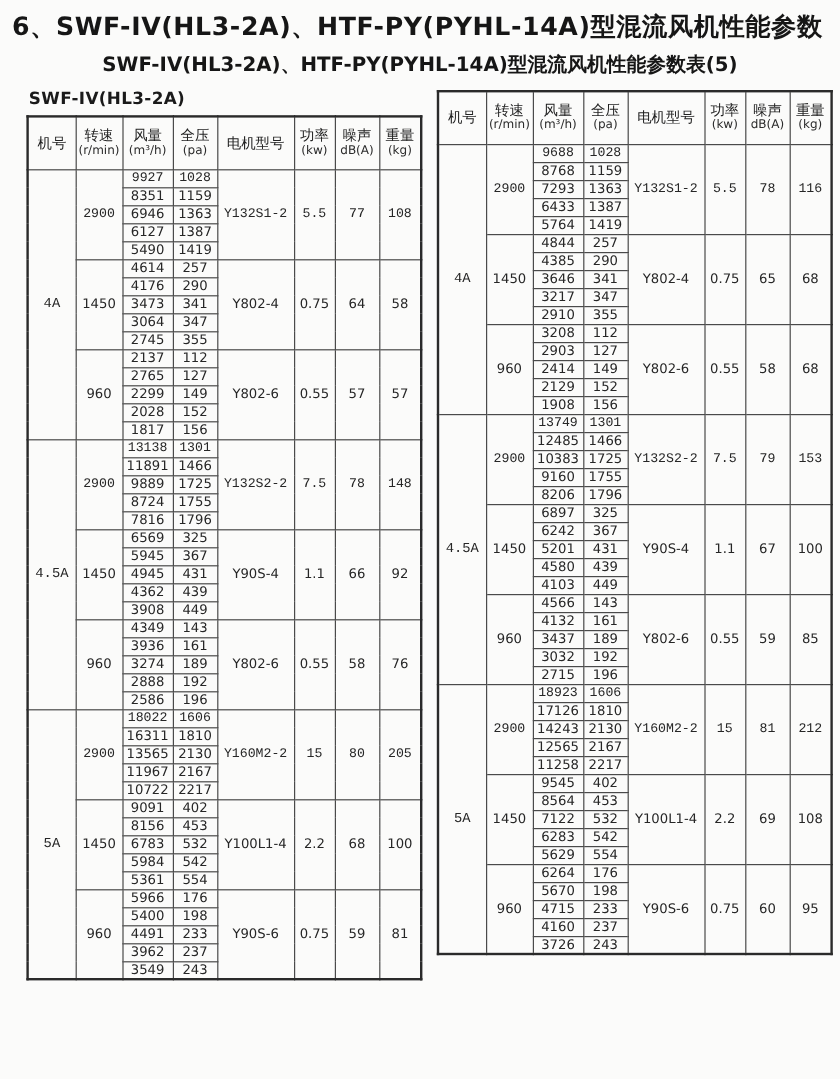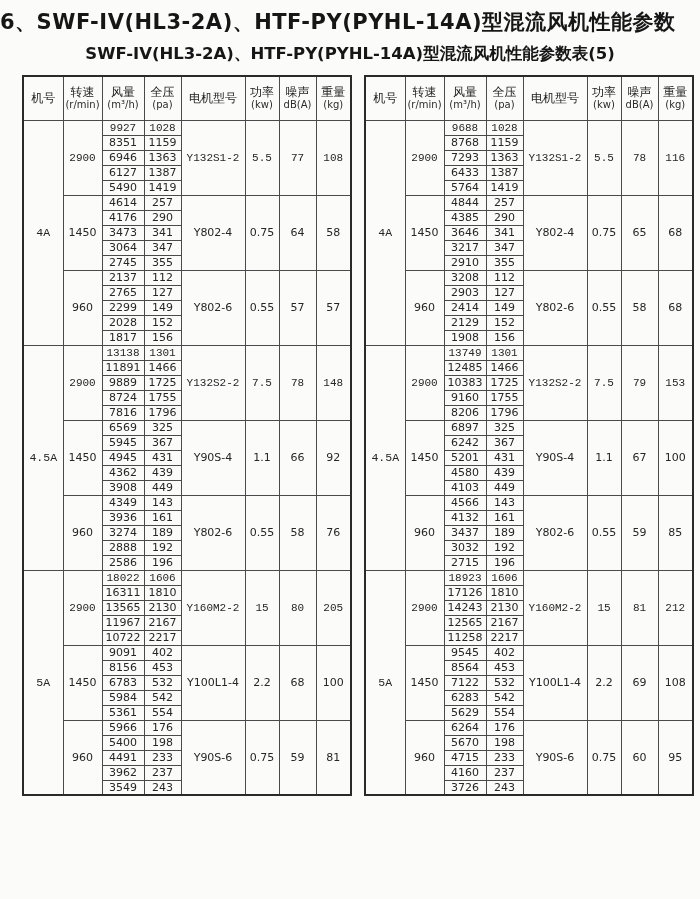--- a/index.html
+++ b/index.html
@@ -1,19 +1,19 @@
 <!DOCTYPE html>
 <html><head>
 <meta charset="utf-8">
 <style>
   * { margin:0; padding:0; box-sizing:border-box; }
   html,body { width:700px; height:899px; background:#fbfbfa; color:#1e1e1e;
               font-family:"DejaVu Sans","Liberation Sans",sans-serif; overflow:hidden; }
   .page { padding:8px 0 0 0; }
-  .page-title { font-size:21px; font-weight:bold; letter-spacing:0.5px; color:#161616; }
+  .page-title { font-size:21px; font-weight:bold; padding-left:10px; letter-spacing:0.5px; color:#161616; }
   .page-subtitle { font-size:16.5px; font-weight:bold; text-align:center; margin-top:7px; color:#161616; }
   .tables-row { display:flex; gap:12px; padding-left:22px; margin-top:10px; }
   .table-block { flex:0 0 auto; }
   .table-caption { font-size:14px; font-weight:bold; margin:0 0 5px 2px; color:#1a1a1a; letter-spacing:0.3px; }
   table.perf-table { border-collapse:collapse; table-layout:fixed; border:2px solid #2a2a2a; }
   .perf-table th, .perf-table td { border:1px solid #4a4a4a; text-align:center; vertical-align:middle;
        padding:0 1px; overflow:hidden; white-space:nowrap; }
   .perf-table th { height:44px; font-weight:normal; color:#222; }
   .perf-table th .h1 { font-size:12px; line-height:14px; }
   .perf-table th .h2 { font-size:10px; line-height:12px; color:#2b2b2b; }
@@ -22,20 +22,21 @@
   .perf-table tr.sec-start td { border-top:1.5px solid #3a3a3a;font-family:Liberation Mono, monospace; }
 </style>
 </head>
 <body>
 
 <div class="page">
   <div class="page-title">6、SWF-IV(HL3-2A)、HTF-PY(PYHL-14A)型混流风机性能参数</div>
   <div class="page-subtitle">SWF-IV(HL3-2A)、HTF-PY(PYHL-14A)型混流风机性能参数表(5)</div>
   <div class="tables-row" id="tables-row">
       <div class="table-block">
+        <div class="table-caption">SWF-IV(HL3-2A)</div>
         <table class="perf-table">
           <colgroup>
             <col style="width: 40px;">
             <col style="width: 39px;">
             <col style="width: 42px;">
             <col style="width: 37px;">
             <col style="width: 64px;">
             <col style="width: 34px;">
             <col style="width: 37px;">
             <col style="width: 35px;">

